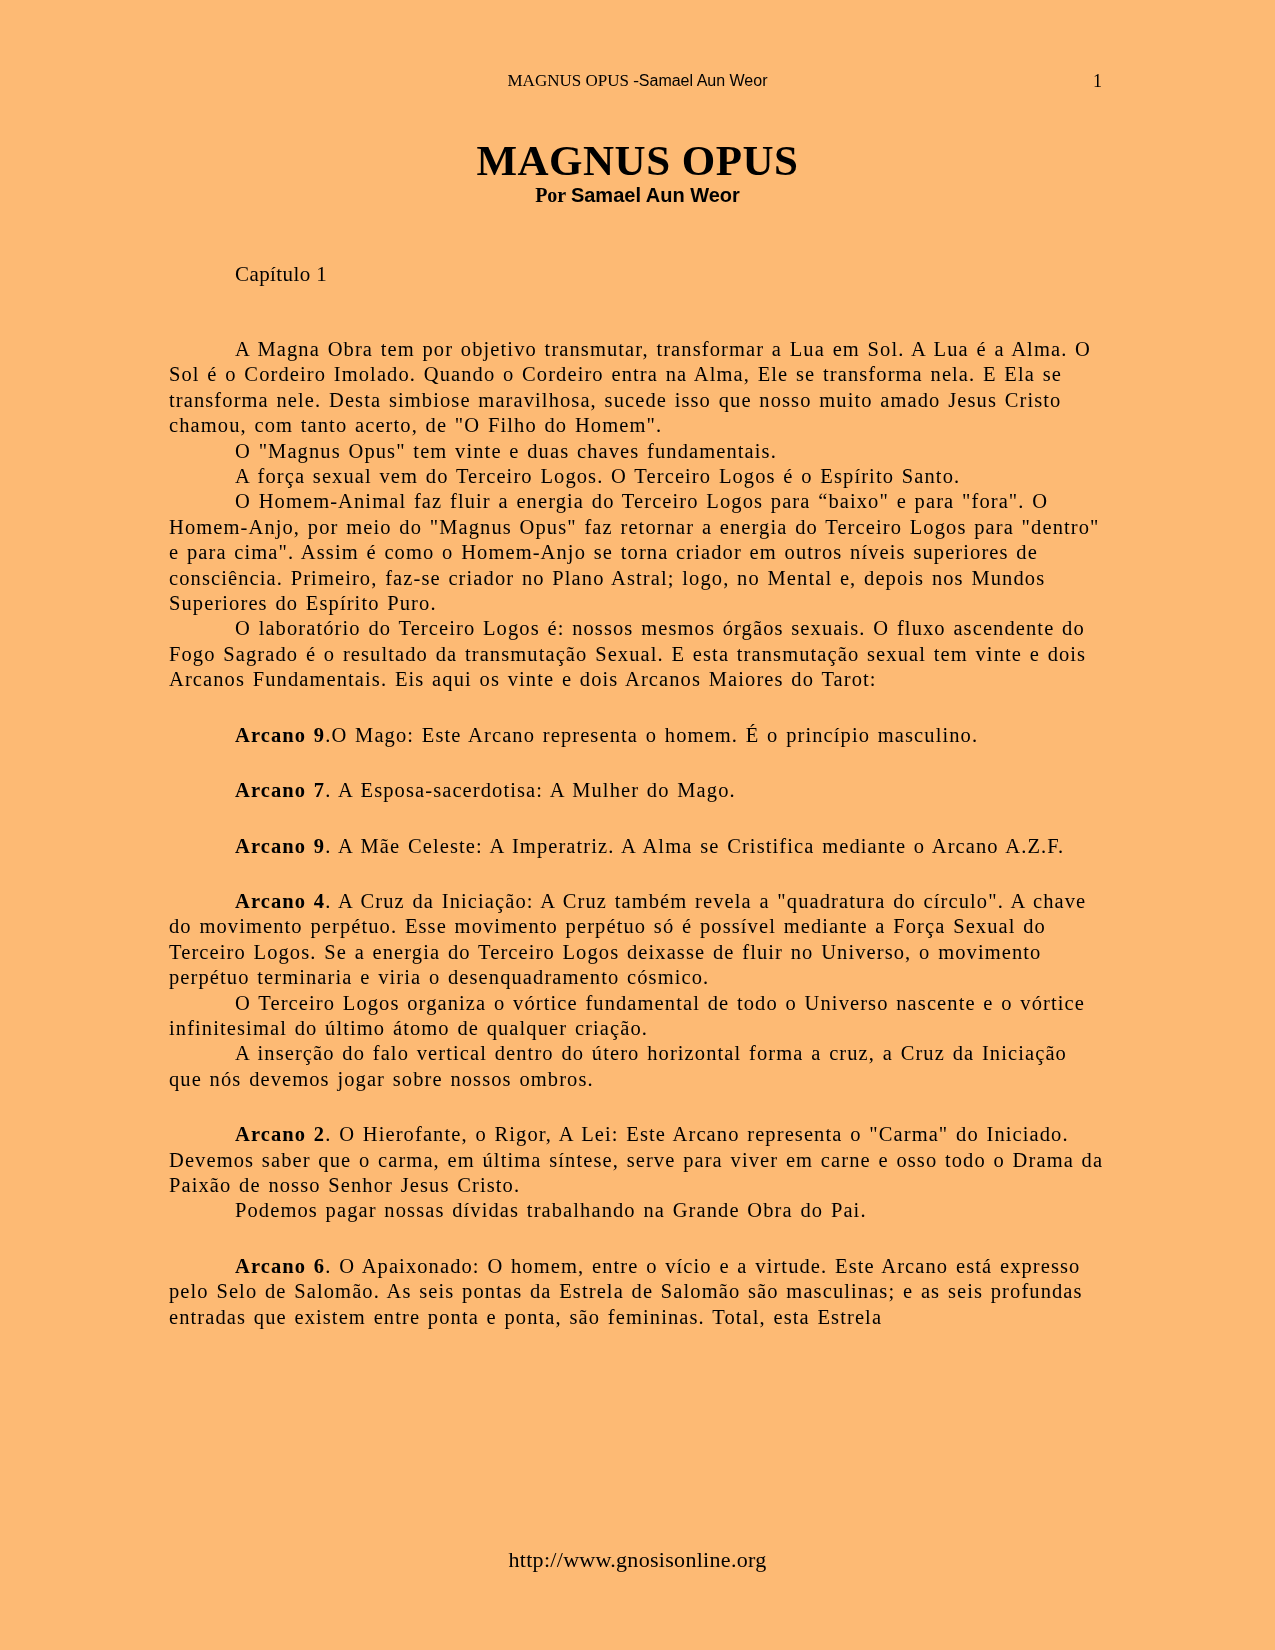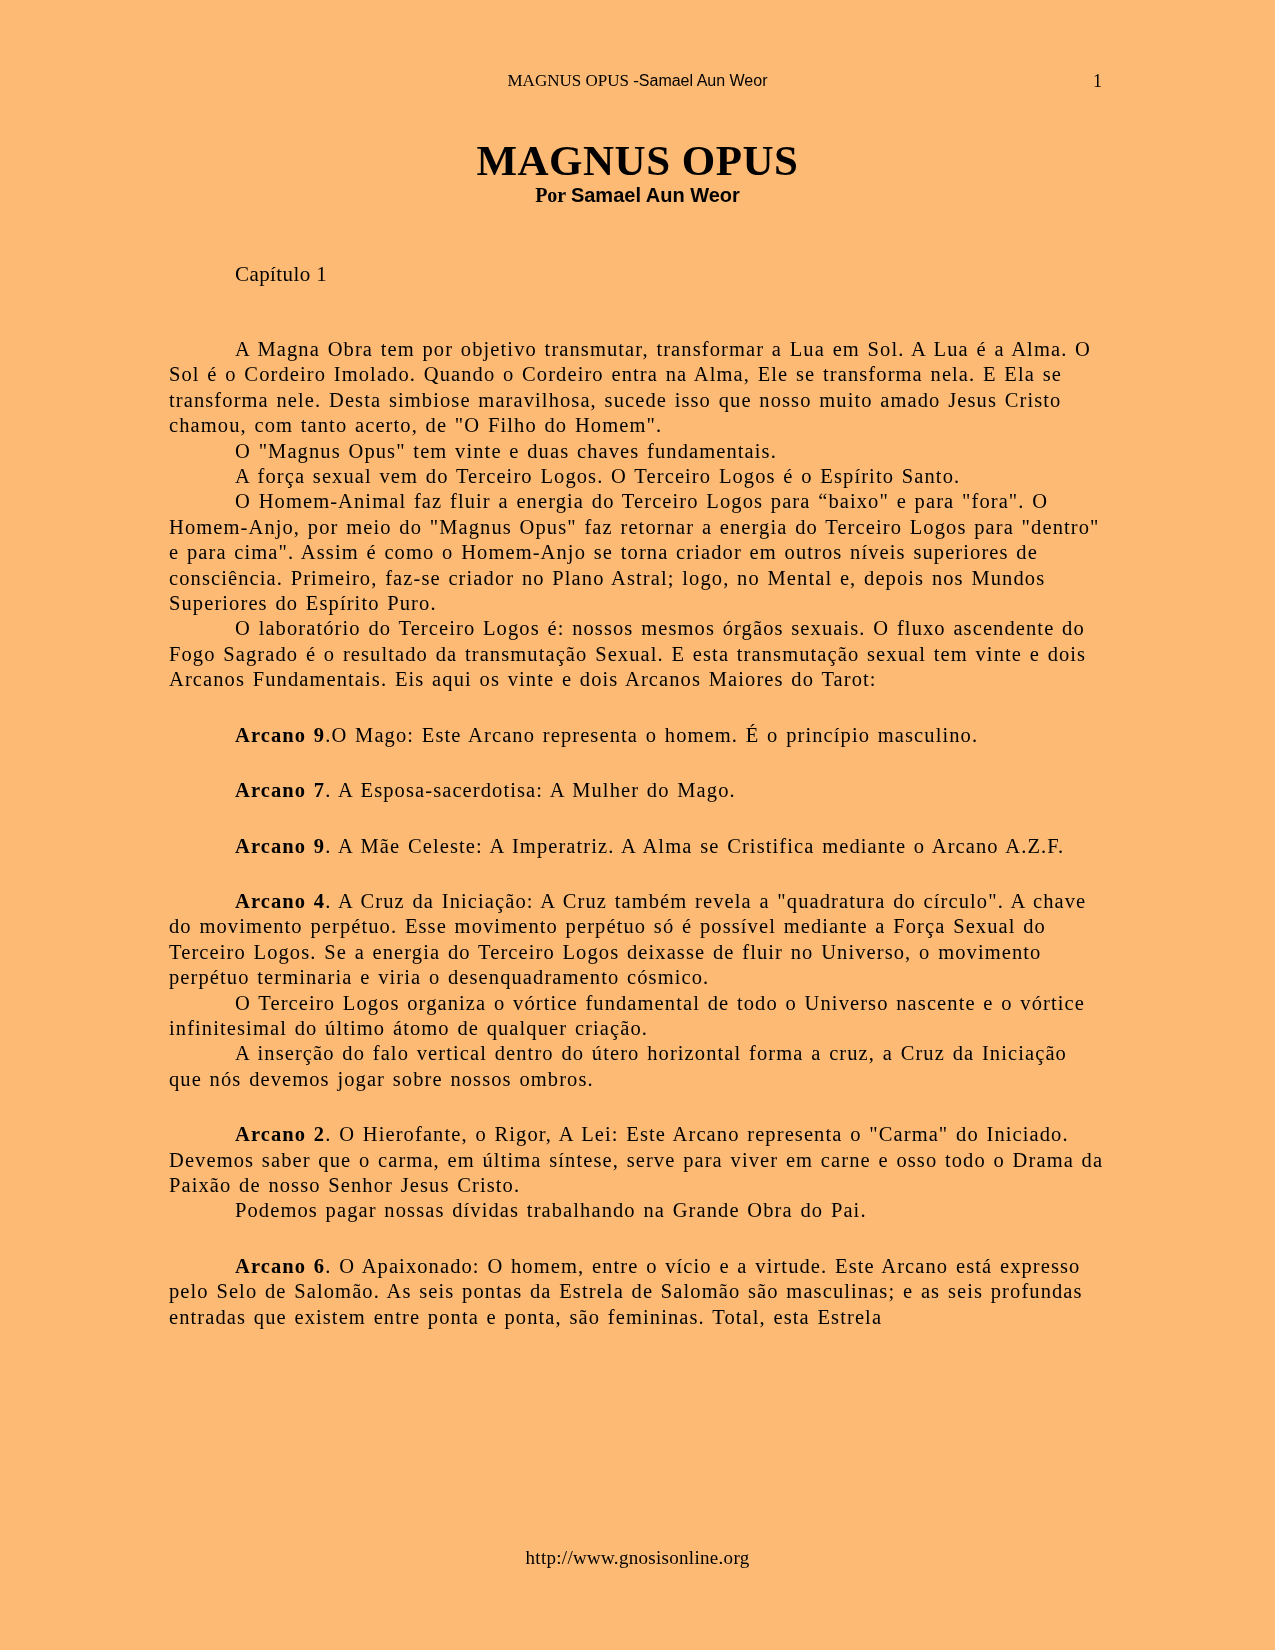--- a/index.html
+++ b/index.html
@@ -71,21 +71,21 @@
   }
   .para { margin: 0; text-indent: 66px; }
   .para.gap { margin-top: 30px; }
   
   .footer {
     position: absolute;
     left: 0;
     right: 0;
     top: 1547px;
     text-align: center;
-    font-size: 19px;
+    font-size: 22px;
     letter-spacing: 0.3px;
   }
 </style>
 </head>
 <body>
 
 <div class="page">
   <div class="content">
 
     <div class="running-header">

